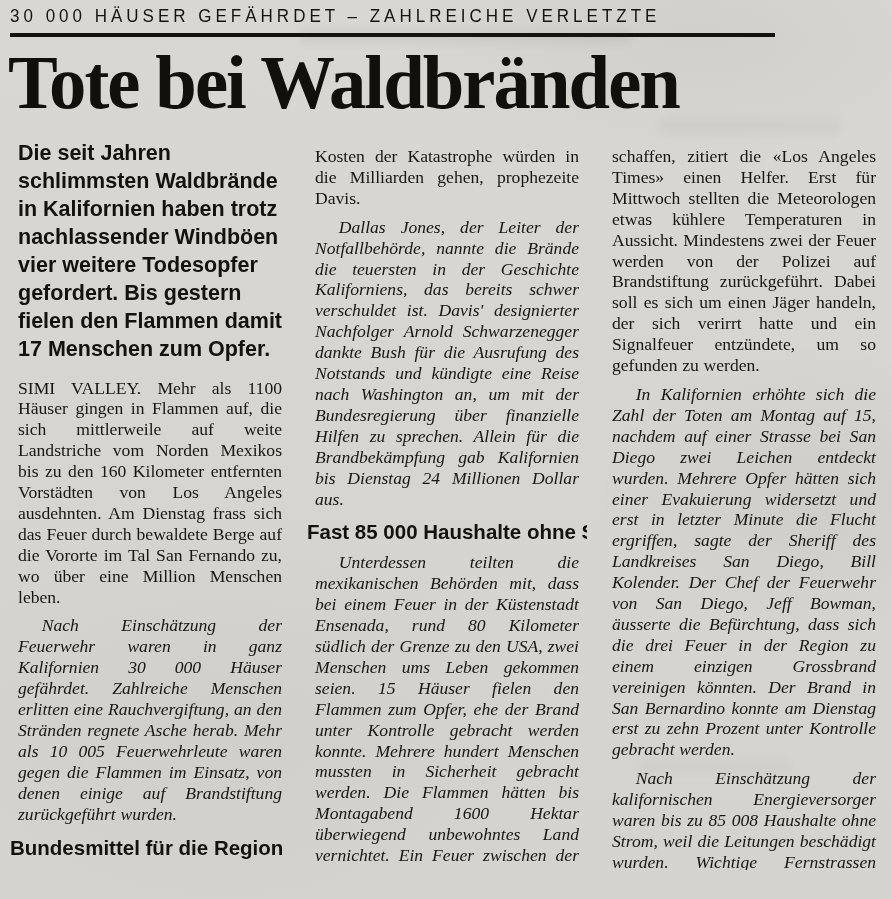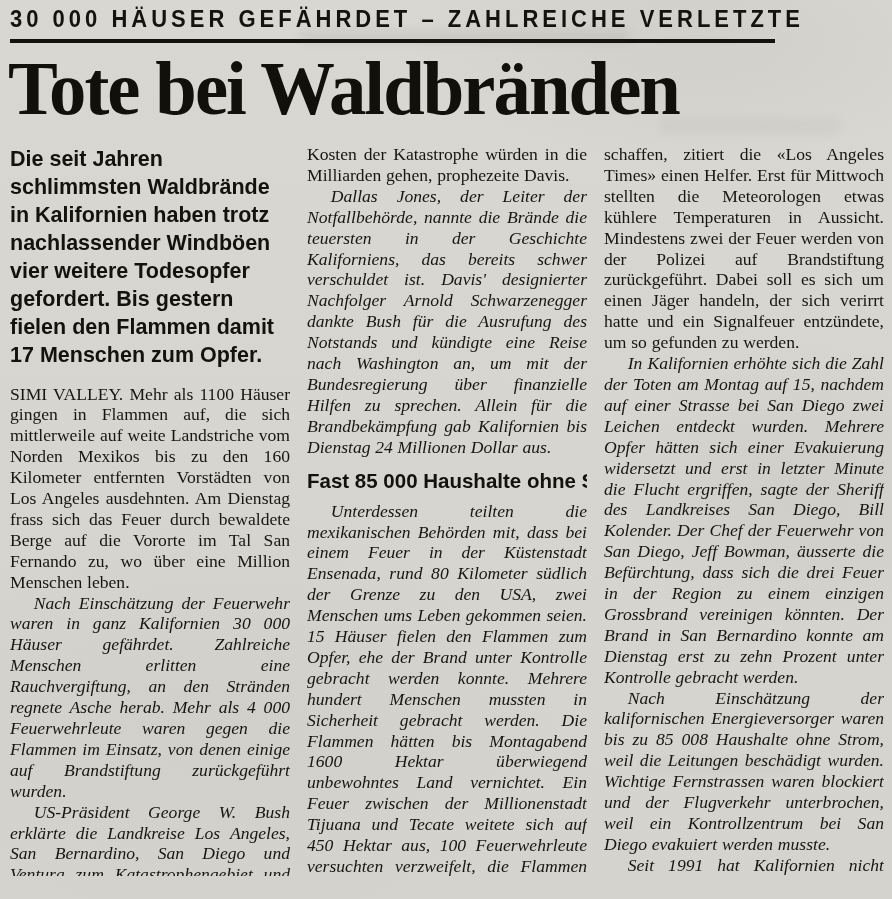--- a/index.html
+++ b/index.html
@@ -27,22 +27,22 @@
     filter: blur(4px);
     border-radius: 4px;
     pointer-events: none;
   }
   .ghost.g1 { left: 300px; top: 30px;  width: 330px; height: 13px; }
   .ghost.g2 { left: 660px; top: 118px; width: 180px; height: 16px; opacity: .6; }
   .ghost.g3 { left: 640px; top: 760px; width: 150px; height: 12px; opacity: .5; }
 
   .kicker {
     font-family: "Liberation Sans", sans-serif;
-    font-weight: 700;
-    font-size: 22px;
+    font-weight: 400;
+    font-size: 17px;
     letter-spacing: 4px;
     transform: scaleY(1.05);
     transform-origin: left top;
     color: #15130f;
     white-space: nowrap;
   }
   .kicker-rule {
     width: 765px; height: 4px;
     background: #14120e;
     margin-top: 7px;
@@ -69,28 +69,28 @@
   .col {
     width: 280px;
     flex: 0 0 280px;
     overflow: hidden;
   }
   .lede {
     font-family: "Liberation Sans", sans-serif;
     font-weight: 700;
     font-size: 21.5px;
     line-height: 1.3;
-    margin: 2px 0 14px 0;
+    margin: 2px 0 14px 8px;
     color: #14120e;
   }
   p.body-para {
     font-size: 17.6px;
     line-height: 20.9px;
     text-align: justify;
-    margin: 0;
+    margin: 8px;
     hyphens: auto;
     -webkit-hyphens: auto;
     word-spacing: 0.02em;
   }
   p.indent { text-indent: 1.35em; font-style: italic; }
   .subhead {
     font-family: "Liberation Sans", sans-serif;
     font-weight: 700;
     font-size: 20.5px;
     margin: 11px 0 8px 0;
@@ -110,21 +110,22 @@
   <div class="kicker">30 000 HÄUSER GEFÄHRDET – ZAHLREICHE VERLETZTE</div>
   <div class="kicker-rule"></div>
 
   <h1 class="headline">Tote bei Waldbränden</h1>
 
   <div class="columns">
 
     <div class="col">
       <div class="lede">Die seit Jahren schlimmsten Waldbrände in Kalifornien haben trotz nachlassender Windböen vier weitere Todesopfer gefordert. Bis gestern fielen den Flammen damit 17 Menschen zum Opfer.</div>
       <p class="body-para">SIMI VALLEY. Mehr als 1100 Häuser gingen in Flammen auf, die sich mittlerweile auf weite Landstriche vom Norden Mexikos bis zu den 160 Kilometer entfernten Vorstädten von Los Angeles ausdehnten. Am Dienstag frass sich das Feuer durch bewaldete Berge auf die Vororte im Tal San Fernando zu, wo über eine Million Menschen leben.</p>
-      <p class="body-para indent">Nach Einschätzung der Feuerwehr waren in ganz Kalifornien 30 000 Häuser gefährdet. Zahlreiche Menschen erlitten eine Rauchvergiftung, an den Stränden regnete Asche herab. Mehr als 4 000 Feuerwehrleute waren gegen die Flammen im Einsatz, von denen einige auf Brandstiftung zurückgeführt wurden.</p>
+      <p class="body-para indent">Nach Einschätzung der Feuerwehr waren in ganz Kalifornien 30 000 Häuser gefährdet. Zahlreiche Menschen erlitten eine Rauchvergiftung, an den Stränden regnete Asche herab. Mehr als 10 005 Feuerwehrleute waren gegen die Flammen im Einsatz, von denen einige auf Brandstiftung zurückgeführt wurden.</p>
+      <div class="subhead">Bundesmittel für die Region</div>
       <p class="body-para indent">US-Präsident George W. Bush erklärte die Landkreise Los Angeles, San Bernardino, San Diego und Ventura zum Katastrophengebiet und machte damit Bundesmittel für die Region frei. Gouverneur Gray Davis mobilisierte die Nationalgarde und forderte Rettungskräfte aus den Nachbarstaaten an. Die</p>
     </div>
 
     <div class="col">
       <p class="body-para">Kosten der Katastrophe würden in die Milliarden gehen, prophezeite Davis.</p>
       <p class="body-para indent">Dallas Jones, der Leiter der Notfallbehörde, nannte die Brände die teuersten in der Geschichte Kaliforniens, das bereits schwer verschuldet ist. Davis' designierter Nachfolger Arnold Schwarzenegger dankte Bush für die Ausrufung des Notstands und kündigte eine Reise nach Washington an, um mit der Bundesregierung über finanzielle Hilfen zu sprechen. Allein für die Brandbekämpfung gab Kalifornien bis Dienstag 24 Millionen Dollar aus.</p>
       <div class="subhead">Fast 85 000 Haushalte ohne Strom</div>
       <p class="body-para indent">Unterdessen teilten die mexikanischen Behörden mit, dass bei einem Feuer in der Küstenstadt Ensenada, rund 80 Kilometer südlich der Grenze zu den USA, zwei Menschen ums Leben gekommen seien. 15 Häuser fielen den Flammen zum Opfer, ehe der Brand unter Kontrolle gebracht werden konnte. Mehrere hundert Menschen mussten in Sicherheit gebracht werden. Die Flammen hätten bis Montagabend 1600 Hektar überwiegend unbewohntes Land vernichtet. Ein Feuer zwischen der Millionenstadt Tijuana und Tecate weitete sich auf 450 Hektar aus, 100 Feuerwehrleute versuchten verzweifelt, die Flammen einzudämmen.</p>
 
     </div>

